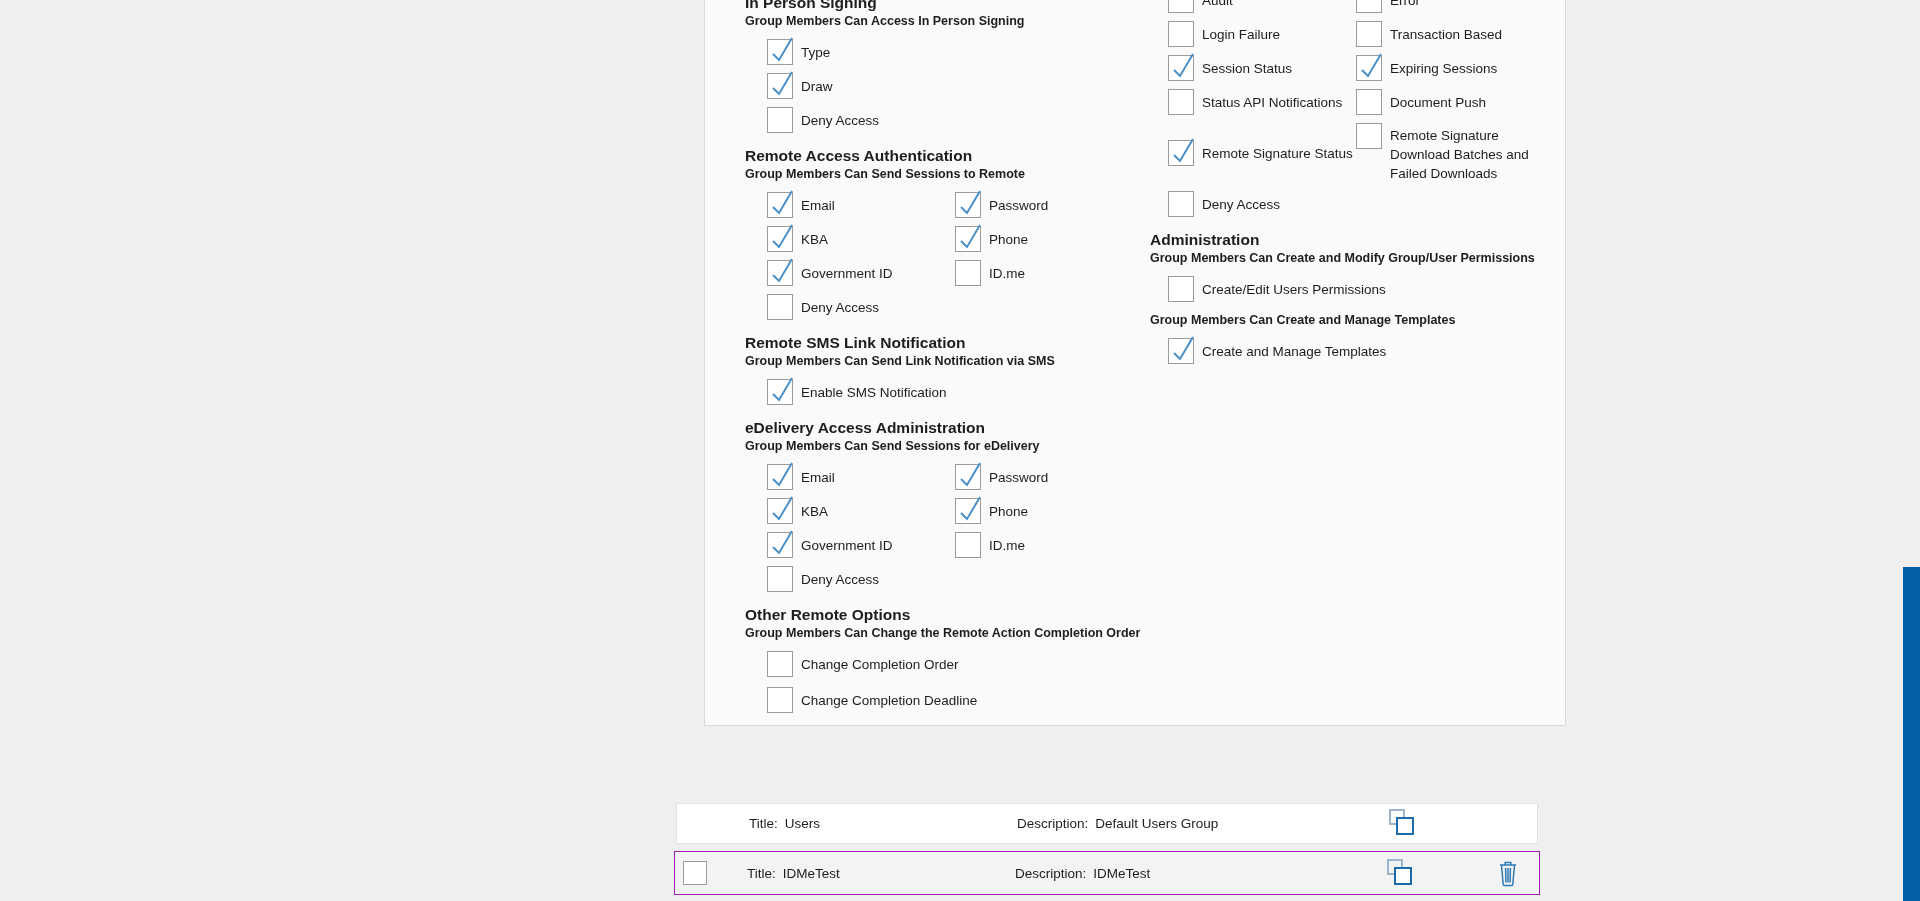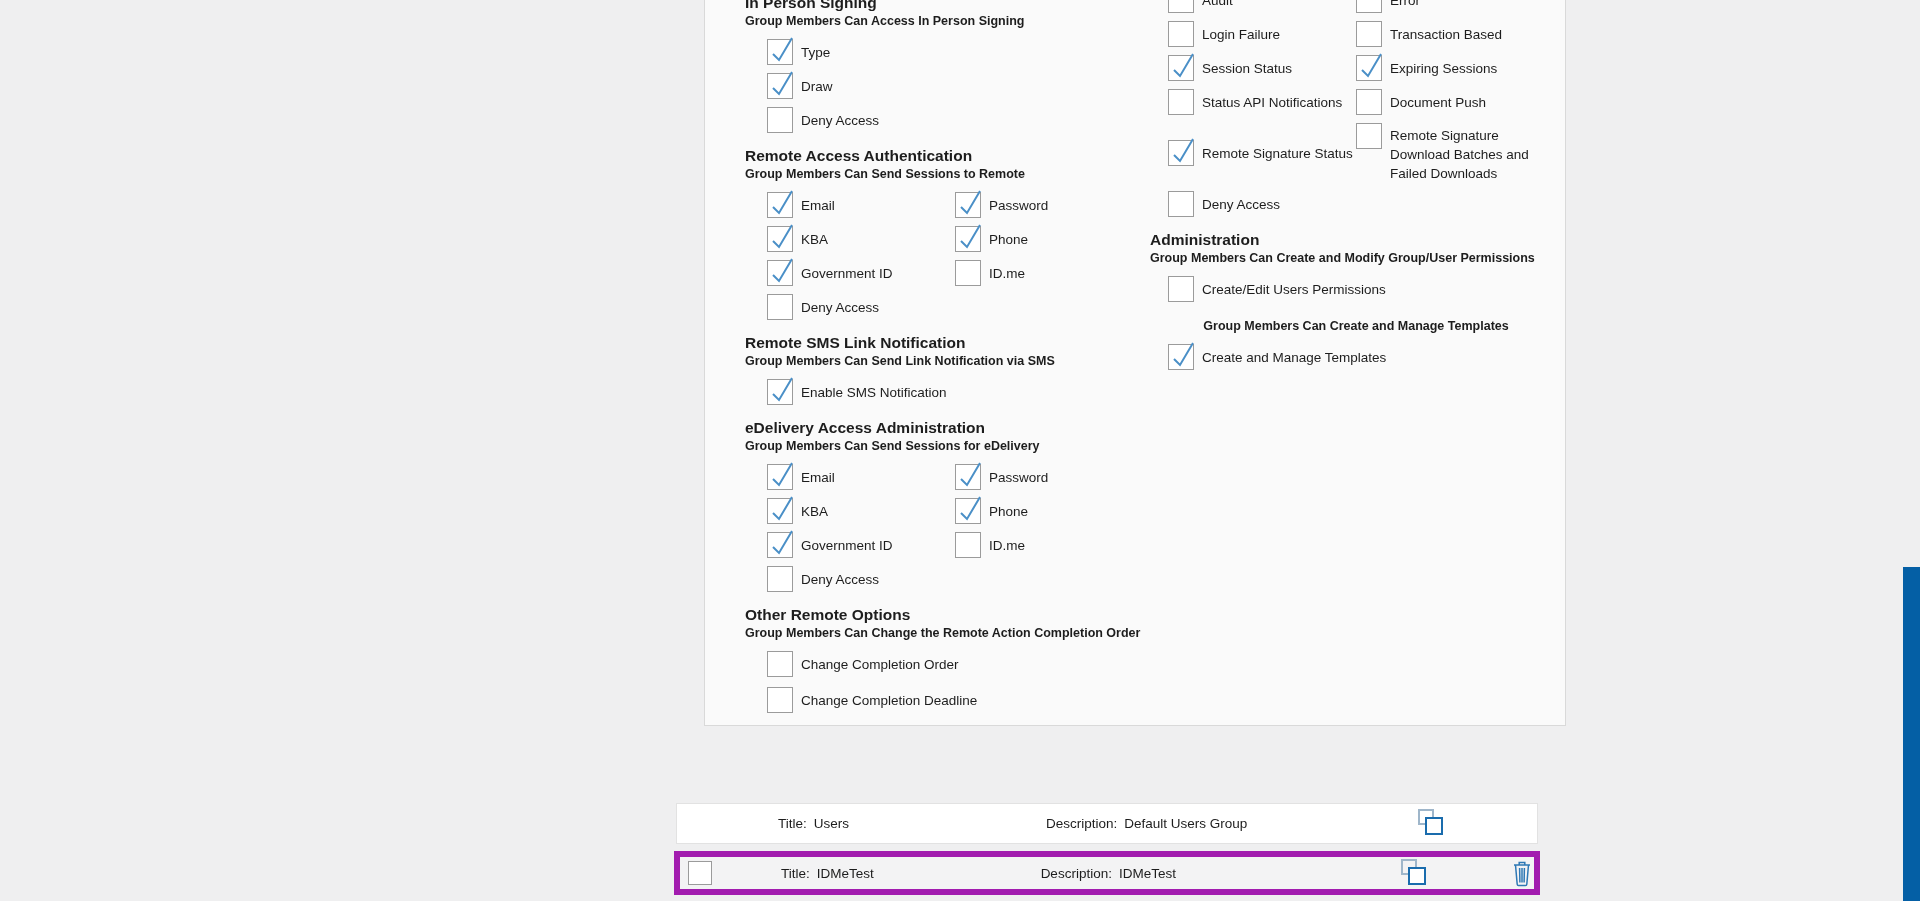--- a/index.html
+++ b/index.html
@@ -18,38 +18,38 @@
     overflow:hidden;
   }
   .col{position:absolute;top:0;}
   .col.left{left:40px;width:400px;}
   .col.right{left:445px;width:412px;}
   .col.left > .sec-title:first-child{margin-top:-5px;}
   .col.right > .cb-grid:first-child{margin-top:-12px;}
 
   .sec-title{font-size:15.5px;font-weight:700;line-height:18px;margin-top:14px;}
   .sec-sub{font-size:12.5px;font-weight:700;line-height:15px;margin-top:2px;}
-  .cb-grid + .sec-sub{margin-top:17px;text-align:center;}
+  .cb-grid + .sec-sub{margin-top:11px;}
 
   .cb-grid{display:grid;row-gap:8px;margin-top:10px;padding-left:22px;}
   .col.right .cb-grid{padding-left:18px;}
   .cb-grid.cols1{grid-template-columns:minmax(0,1fr);}
   .cb-grid.cols2{grid-template-columns:188px minmax(0,1fr);}
 
   .cb-item{display:flex;align-items:center;gap:8px;min-height:26px;}
   .cb-item.wrap{align-items:flex-start;}
   .cb-item.wrap .cb-label{max-width:148px;line-height:19px;padding-top:3px;}
   .cbx{width:26px;height:26px;border:1px solid var(--checkbox-border);background:#fff;position:relative;flex:none;}
   .cbx svg{position:absolute;top:0;left:0;width:26px;height:26px;overflow:visible;}
   .cbx polyline{fill:none;stroke:var(--check-blue);stroke-width:2;}
   .cb-label{font-size:13.5px;}
 
-  .footer-row{position:absolute;display:flex;align-items:center;font-size:13.5px;padding-left:29px;}
+  .footer-row{position:absolute;display:flex;align-items:center;font-size:13.5px;}
   .footer-row.r1{left:676px;top:803px;width:862px;height:41px;background:var(--row1-bg);border:1px solid var(--row-border);}
-  .footer-row.r2{left:674px;top:851px;width:866px;height:44px;background:var(--row2-bg);border:6px solid #a21caf;}
+  .footer-row.r2{left:674px;top:851px;width:866px;height:44px;background:var(--row2-bg);border:1px solid #a21caf;}
   .fr-title{margin-left:72px;width:268px;}
   .fr-desc{width:372px;}
   .fr-val{margin-left:7px;}
   .row-cbx{position:absolute;left:8px;top:50%;transform:translateY(-50%);width:24px;height:24px;border:1px solid var(--checkbox-border);background:#fff;}
 
   .copy-icon{position:relative;width:27px;height:29px;display:inline-block;flex:none;}
   .ci-back{position:absolute;top:0;left:0;width:16px;height:16px;border:2px solid var(--icon-back);}
   .ci-front{position:absolute;top:8px;left:7px;width:18px;height:18px;border:2px solid var(--icon-blue);background:#fff;}
   .trash-icon{display:inline-block;margin-left:82px;flex:none;}
   .trash-icon svg{display:block;}

